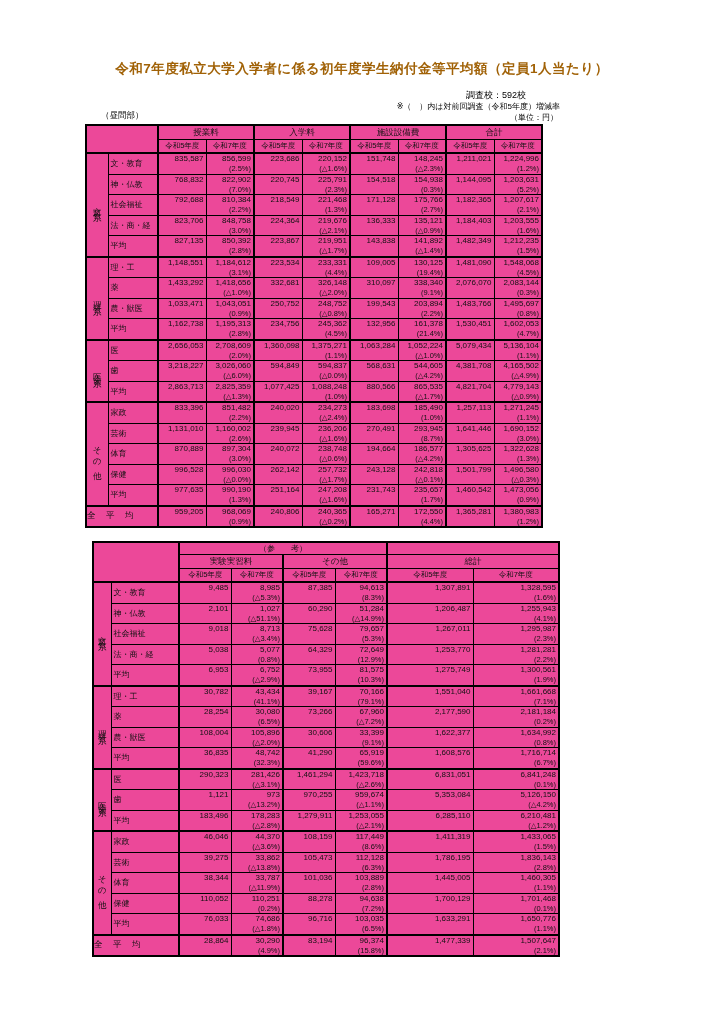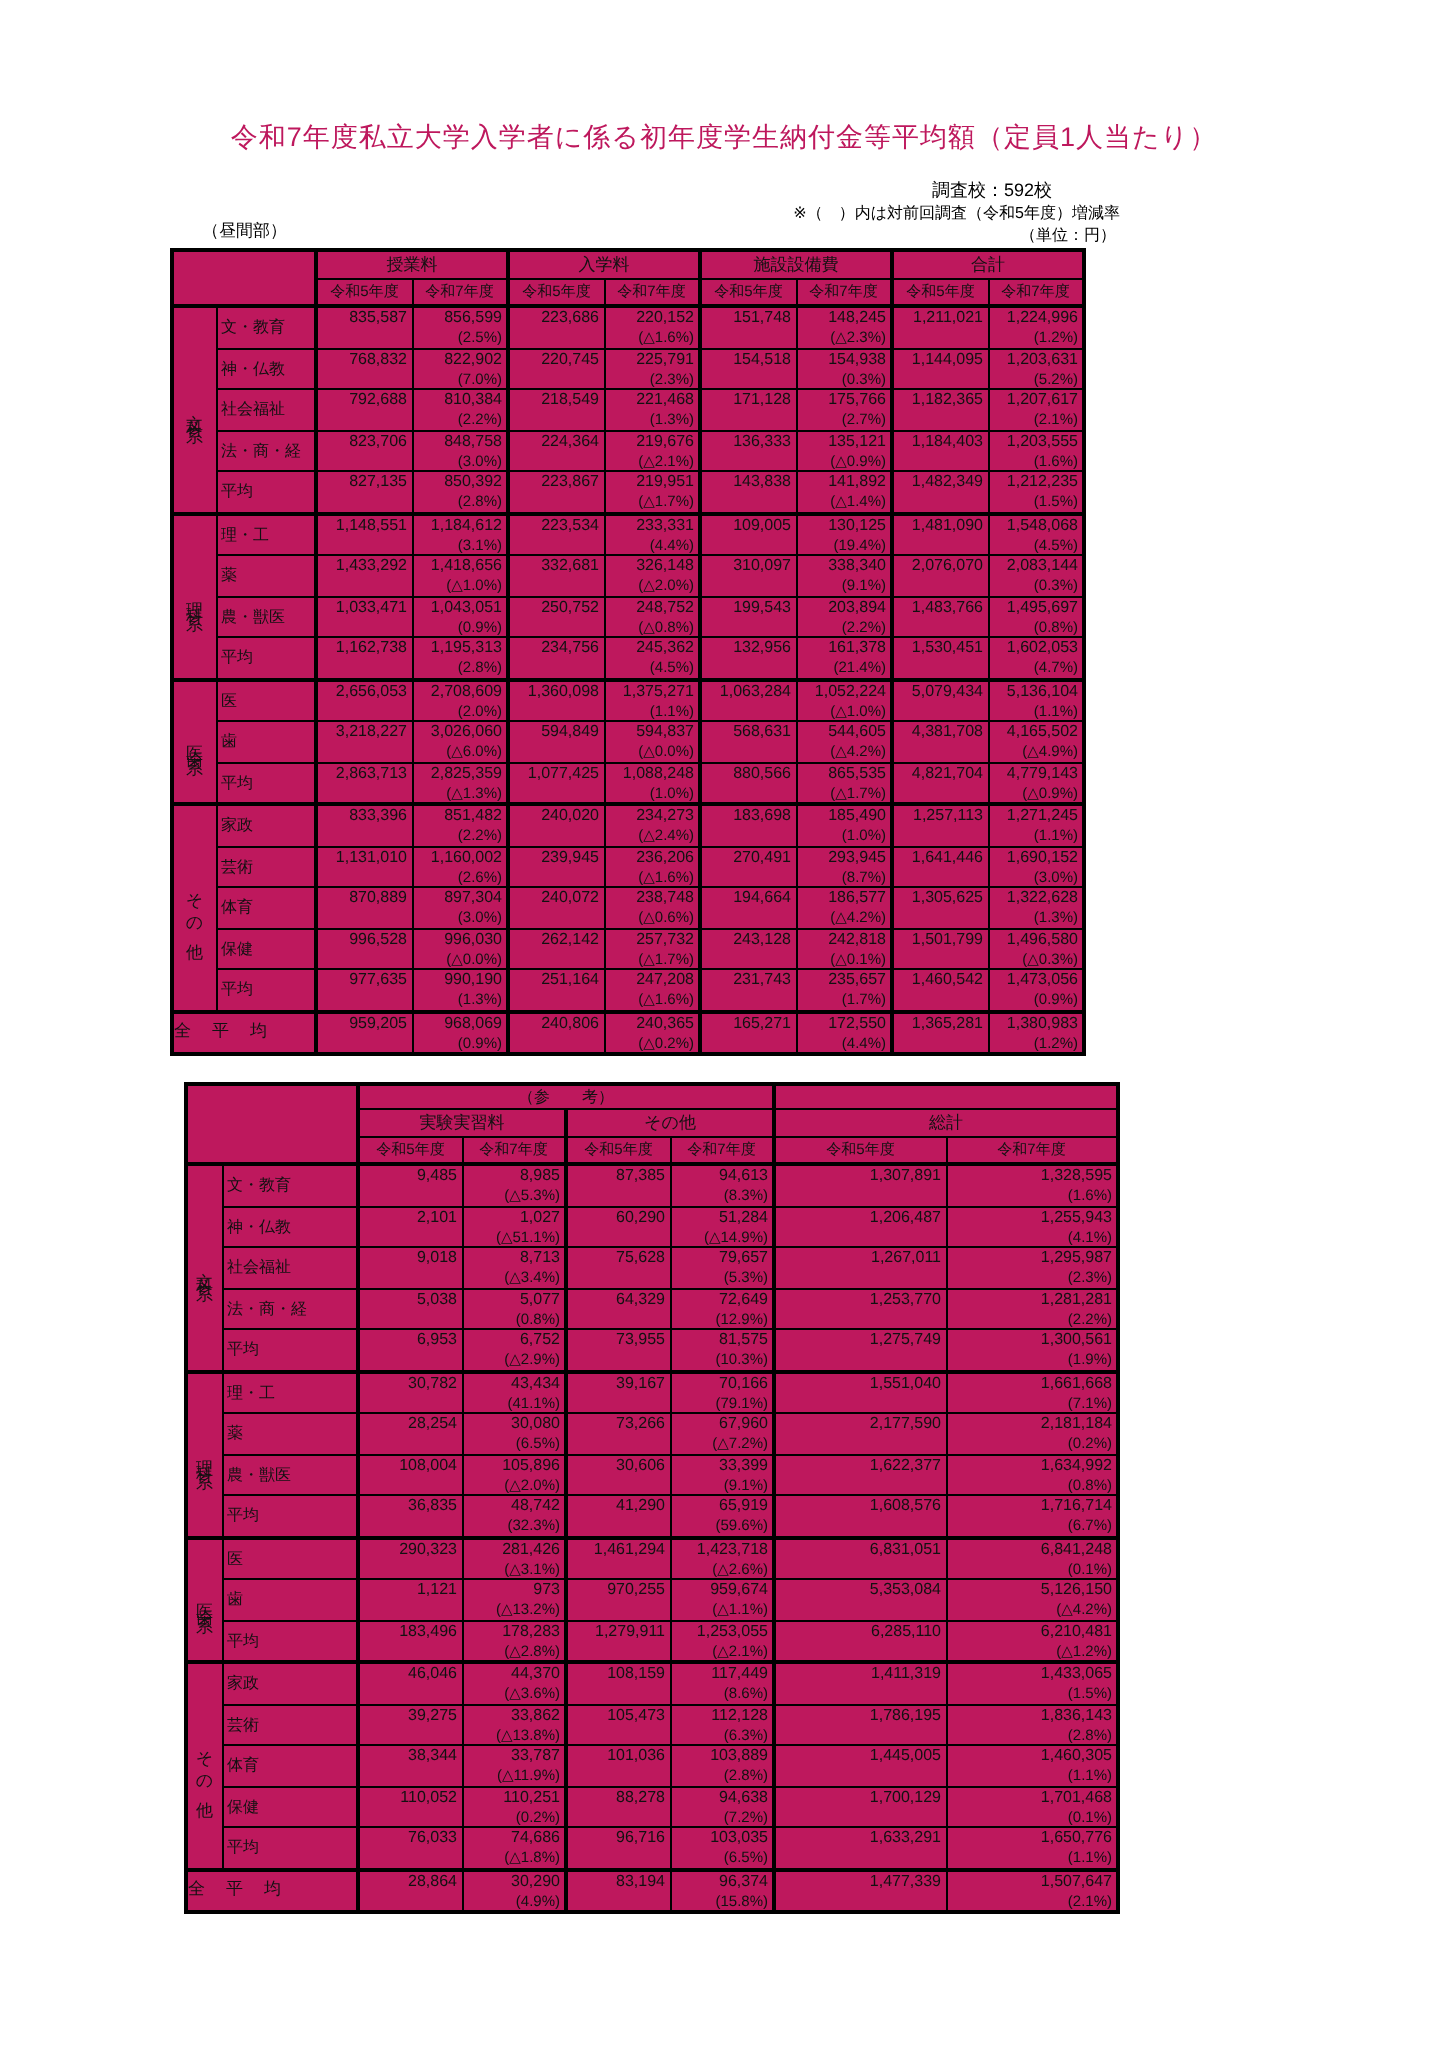--- a/index.html
+++ b/index.html
@@ -3,29 +3,29 @@
 <meta charset="utf-8">
 <style>
   html,body { margin:0; padding:0; background:#888; }
   .page {
     position:relative; width:724px; height:1024px; margin:0 auto; background:#ffffff;
     font-family:"Liberation Sans","DejaVu Sans",sans-serif; color:#111;
     overflow:hidden;
   }
   .doc-title {
     position:absolute; top:60px; left:0; width:100%; text-align:center;
-    font-size:13.5px; font-weight:normal; letter-spacing:0.5px; color:#be185d;
+    font-size:13.5px; font-weight:bold; letter-spacing:0.5px; color:#a16207;
   }
   .meta { position:absolute; top:90px; right:164px; text-align:right; font-size:8px; line-height:11px; color:#000; }
   .meta .survey { font-size:9px; padding-right:34px; }
   .meta .unit { padding-right:2px; }
   .daytime { position:absolute; top:110px; left:101px; font-size:8.5px; color:#000; }
   .tables { position:absolute; top:124px; left:85px; width:500px; }
 
-  table { border-collapse:collapse; table-layout:fixed; background:#be185d; border:2px solid #000;padding-left:12px; }
+  table { border-collapse:collapse; table-layout:fixed; background:#ec4899; border:2px solid #000;padding-left:12px; }
   #table1 { width:456px; }
   #table2 { width:466px; margin-left:7px; margin-top:13px; }
   th, td { border:1px solid #000; padding:0; font-weight:normal; color:#111; }
 
   thead th { text-align:center; vertical-align:middle; }
   thead .ref { height:11px; font-size:8px; }
   thead .cg  { height:13px; font-size:8.5px; }
   thead .yh  { height:12px; font-size:7.5px; }
   thead tr.lastHead th { border-bottom:2px solid #000; }
 

